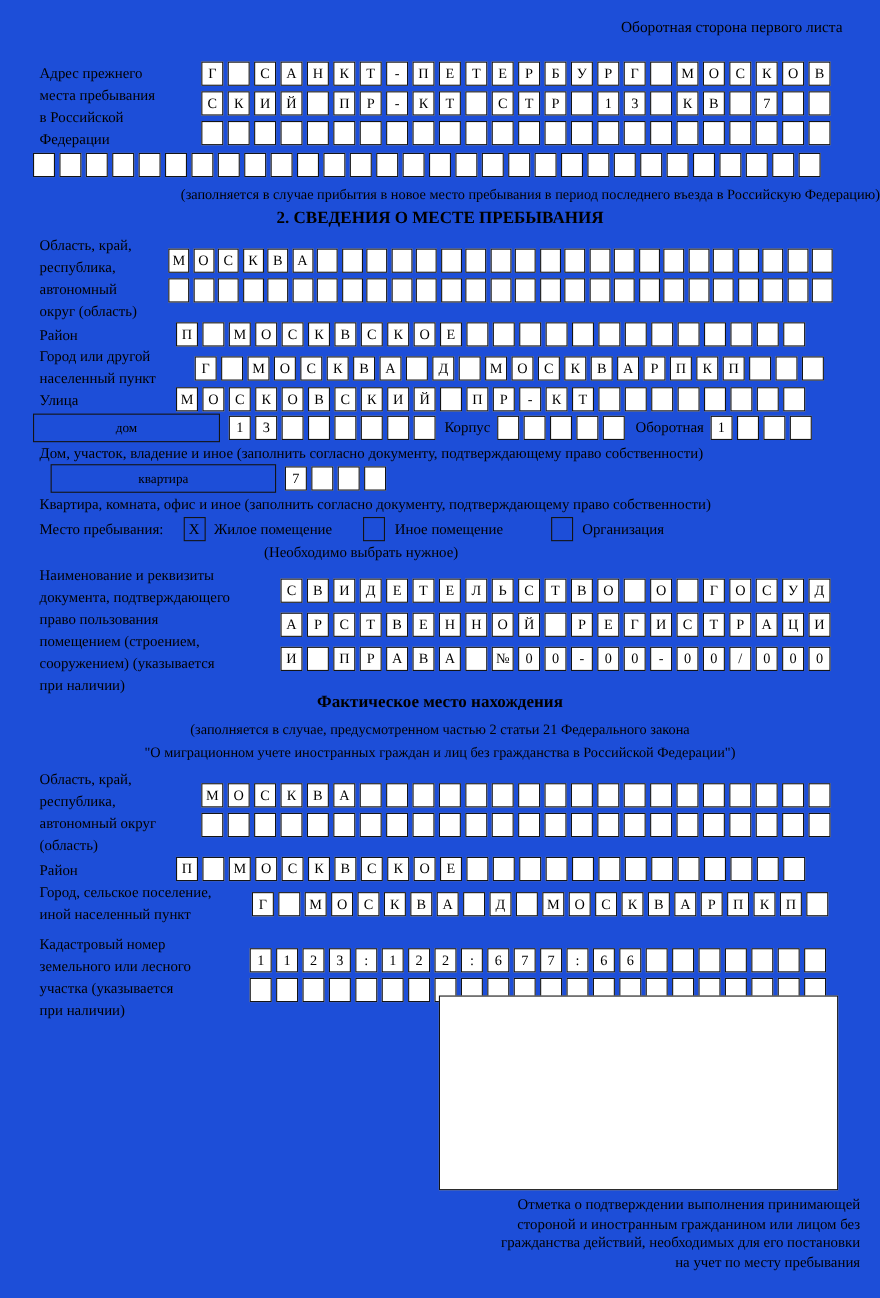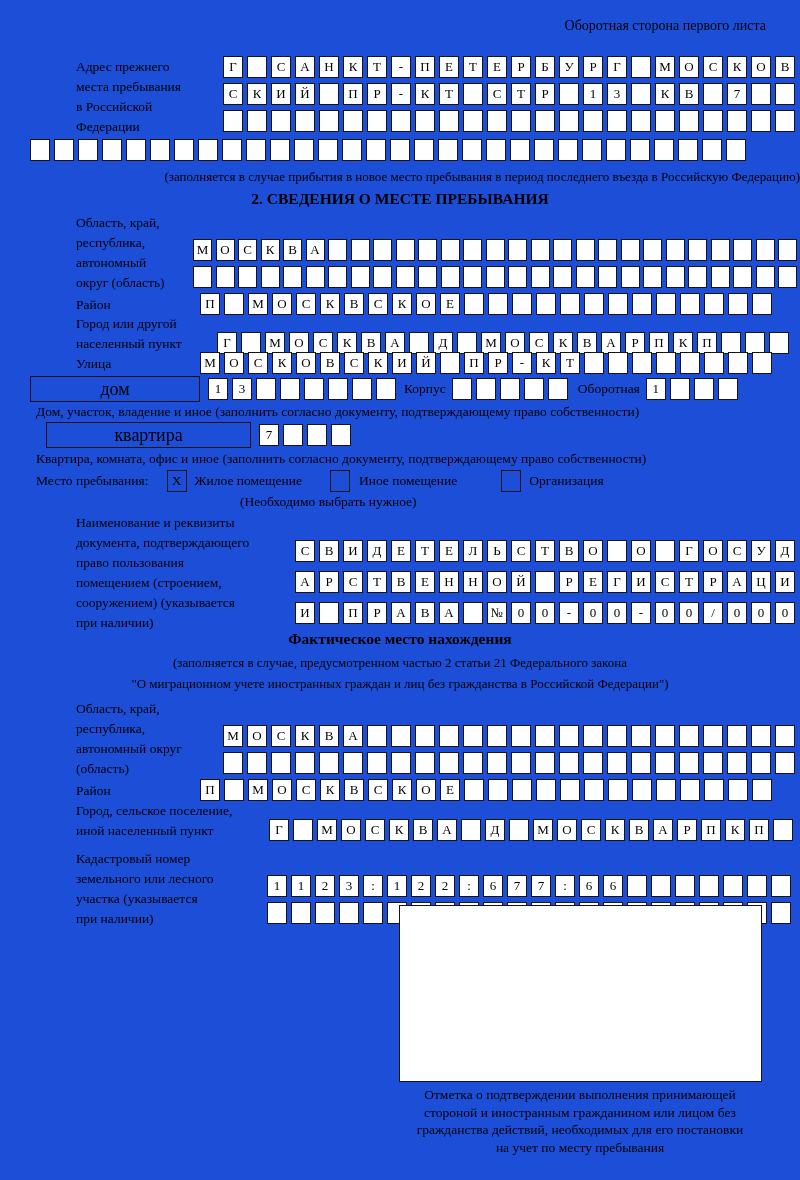--- a/index.html
+++ b/index.html
@@ -6,35 +6,35 @@
   html, body { margin: 0; padding: 0; background: #ffffff; }
   body { width: 800px; height: 1180px; font-family: "Liberation Serif", serif; color: #000; }
   .page { position: relative; width: 800px; height: 1180px; overflow: hidden; background: #1d4ed8; padding-left: 33px; }
   .abs { position: absolute; }
 
   .header-note { font-size: 14px; }
   .sec-title { font-size: 15.5px; font-weight: bold; text-align: center; width: 800px; }
   .caption-center { font-size: 13px; text-align: right; width: 800px; }
   .caption-left { font-size: 13.5px; }
 
-  .frow { display: flex; align-items: flex-end; margin-left: 40px; }
+  .frow { display: flex; align-items: center; }
   .flabel { font-size: 13.5px; line-height: 20px; flex: 0 0 auto; padding-top: 1px; }
   .rows > .cells { margin-bottom: 5px; }
   .rows.lg > .cells { margin-bottom: 9px; }
 
   .cells { display: flex; gap: 4px; }
   .cell { flex: 0 0 auto; width: 20px; height: 22px; border: 1.5px solid #141414;
           display: flex; align-items: center; justify-content: center;
           font-size: 13px; background: #fff; }
   .cells.sm { gap: 3.5px; }
   .cells.sm .cell { width: 19px; }
 
   .inline-row { display: flex; align-items: center; }
   .widebox { border: 1.5px solid #141414; height: 26px; display: flex; align-items: center;
-             justify-content: center; font-size: 18px; flex: 0 0 auto; }
+             justify-content: center; font-size: 12px; flex: 0 0 auto; }
   .inline-label { font-size: 13.5px; flex: 0 0 auto; }
   .checkbox { width: 20px; height: 22px; border: 1.5px solid #141414; display: flex;
               align-items: center; justify-content: center; font-size: 13.5px; flex: 0 0 auto; }
   .stamp-box { border: 1.6px solid #141414; background: #fff; }
   .stamp-caption { font-size: 13.5px; line-height: 17.5px; text-align: center; }
   .note-line { font-size: 13px; text-align: center; width: 800px; }
 </style>
 </head>
 <body>
 
@@ -643,20 +643,20 @@
           <span class="cell"></span>
           <span class="cell"></span>
           <span class="cell"></span>
           <span class="cell"></span>
           <span class="cell"></span>
         </div>
     </div>
   </div>
 
   <div class="abs stamp-box" style="top:905px; left:399px; width:363px; height:177px;"></div>
-  <div class="abs stamp-caption" style="top:1086px; left:378px; width:404px;">
+  <div class="abs stamp-caption" style="top:1086px; left:378px; width:404px;text-align:right;">
       <div>Отметка о подтверждении выполнения принимающей</div>
       <div>стороной и иностранным гражданином или лицом без</div>
       <div>гражданства действий, необходимых для его постановки</div>
       <div>на учет по месту пребывания</div>
     </div>
 
 </div>
 
 </body></html>

